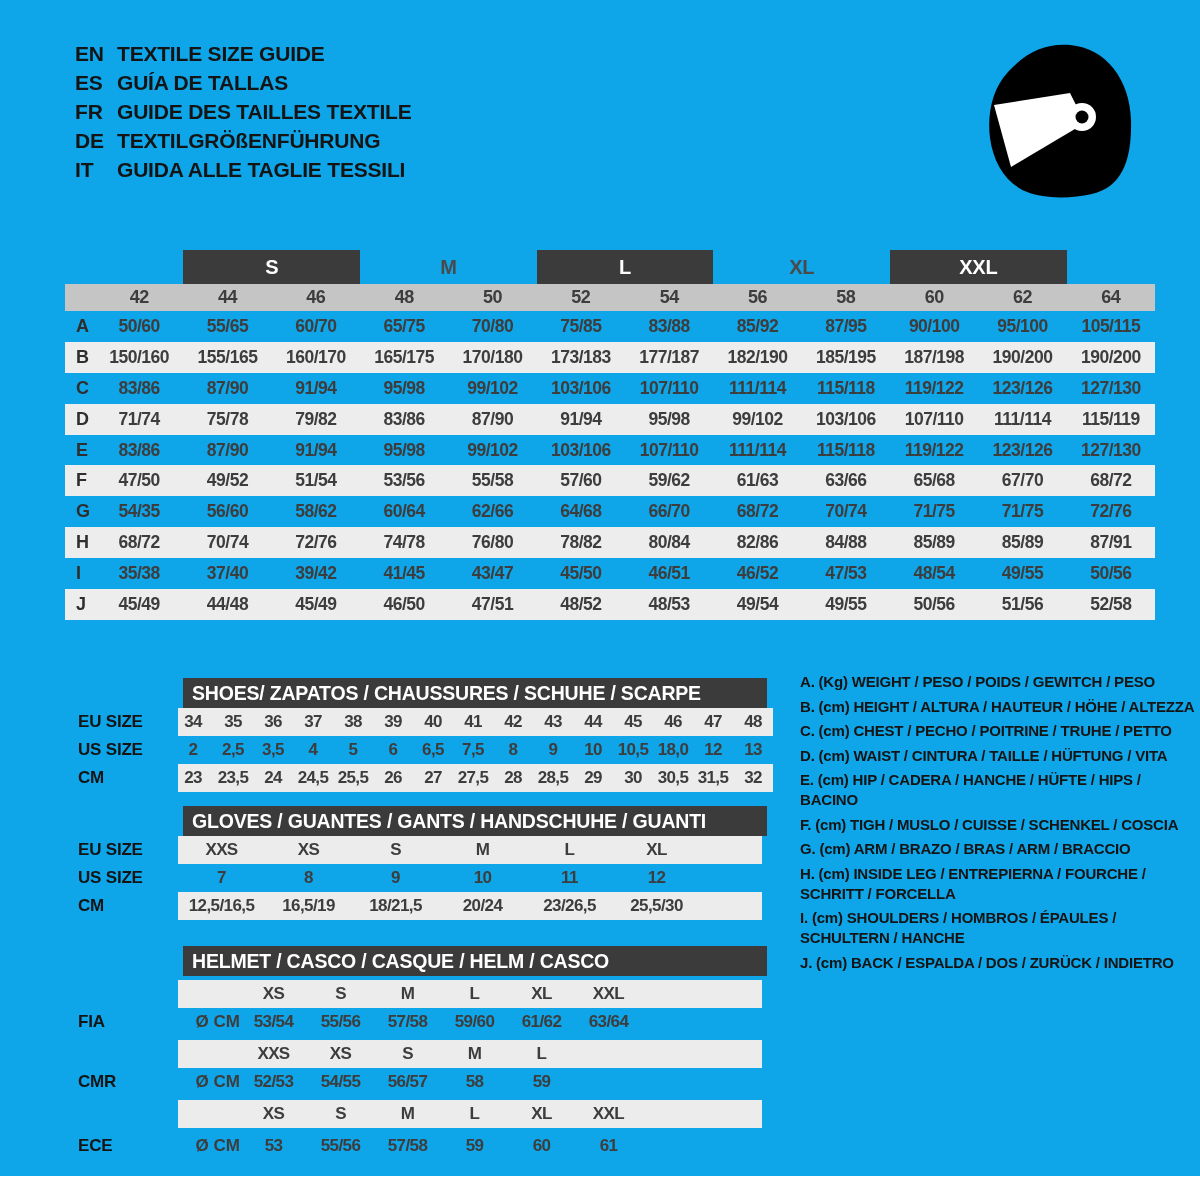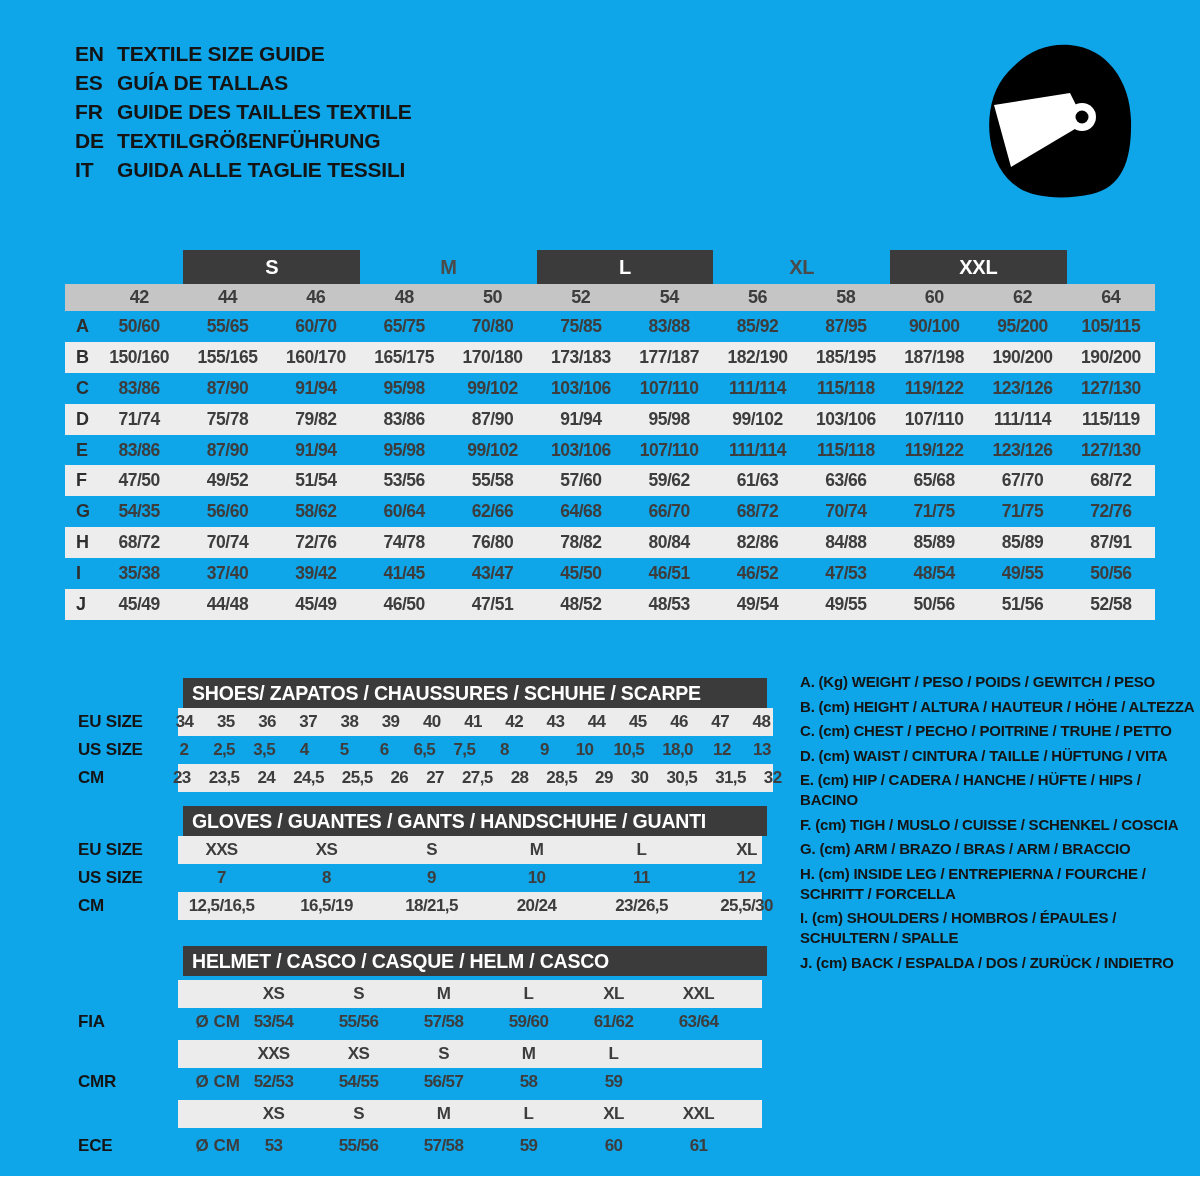--- a/index.html
+++ b/index.html
@@ -34,21 +34,21 @@
 
   
   .section-header{position:absolute;left:183px;width:584px;height:30px;background:#3b3b3b;
         color:#fff;font-weight:bold;font-size:19.5px;display:flex;align-items:center;
         padding-left:9px;box-sizing:border-box;letter-spacing:-0.2px;white-space:nowrap;}
   .tr{position:absolute;left:65px;width:715px;height:28px;display:flex;align-items:center;}
   .tr-label{width:113px;padding-left:13px;box-sizing:border-box;font-weight:bold;
         font-size:17px;color:#141414;letter-spacing:-0.2px;}
   .tr-band{flex:0 0 584px;height:100%;display:flex;align-items:center;}
   .gray{background:#ececec;}
-  .grid-vals{display:grid;align-items:center;font-weight:bold;color:#3d3d3d;gap:18px;}
+  .grid-vals{display:grid;align-items:center;font-weight:bold;color:#3d3d3d;}
   .grid-vals span{text-align:center;letter-spacing:-0.6px;white-space:nowrap;}
   .shoe-grid{width:600px;grid-template-columns:repeat(15,1fr);font-size:17px;}
   .glove-grid{width:522px;grid-template-columns:repeat(6,87px);font-size:17px;}
   .helm-unit{width:62px;text-align:right;font-weight:bold;font-size:17px;color:#3d3d3d;}
   .helm-grid{width:402px;grid-template-columns:repeat(6,67px);font-size:17px;}
 
   
   #legend{position:absolute;left:800px;top:672px;width:398px;font-weight:bold;font-size:15px;
         color:#141414;letter-spacing:-0.2px;line-height:20px;}
   #legend > div{margin-bottom:4.5px;}
@@ -105,21 +105,21 @@
           <span>50/60</span>
           <span>55/65</span>
           <span>60/70</span>
           <span>65/75</span>
           <span>70/80</span>
           <span>75/85</span>
           <span>83/88</span>
           <span>85/92</span>
           <span>87/95</span>
           <span>90/100</span>
-          <span>95/200</span>
+          <span>95/100</span>
           <span>105/115</span>
         </div>
       </div>
     <div class="m-row alt">
         <div class="m-key">B</div>
         <div class="m-vals">
           <span>150/160</span>
           <span>155/165</span>
           <span>160/170</span>
           <span>165/175</span>
@@ -466,19 +466,19 @@
 
   <div id="legend">
       <div>A. (Kg) WEIGHT / PESO / POIDS / GEWITCH / PESO</div>
       <div>B. (cm) HEIGHT / ALTURA / HAUTEUR / HÖHE / ALTEZZA</div>
       <div>C. (cm) CHEST / PECHO / POITRINE / TRUHE / PETTO</div>
       <div>D. (cm) WAIST / CINTURA / TAILLE / HÜFTUNG / VITA</div>
       <div>E. (cm) HIP / CADERA / HANCHE / HÜFTE / HIPS / BACINO</div>
       <div>F. (cm) TIGH / MUSLO / CUISSE / SCHENKEL / COSCIA</div>
       <div>G. (cm) ARM / BRAZO / BRAS / ARM / BRACCIO</div>
       <div>H. (cm) INSIDE LEG / ENTREPIERNA / FOURCHE / SCHRITT / FORCELLA</div>
-      <div>I. (cm) SHOULDERS / HOMBROS / ÉPAULES / SCHULTERN / SPALLE</div>
+      <div>I. (cm) SHOULDERS / HOMBROS / ÉPAULES / SCHULTERN / HANCHE</div>
       <div>J. (cm) BACK / ESPALDA / DOS / ZURÜCK / INDIETRO</div>
     </div>
 
   <div id="bottom-band"></div>
 
 </div>
 
 </body></html>

